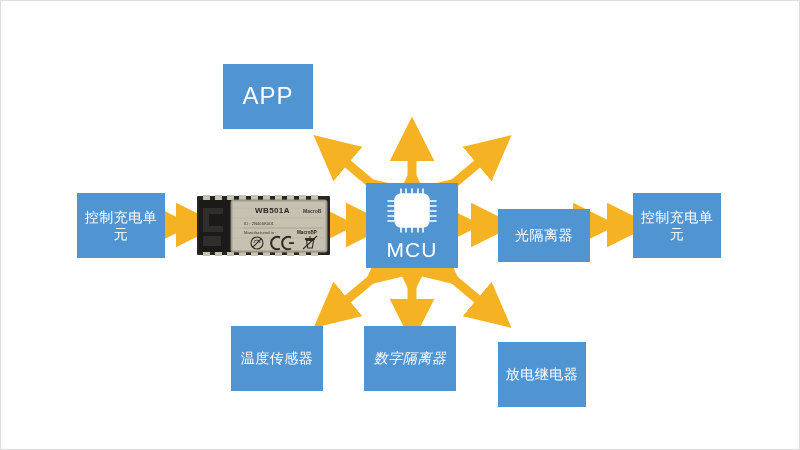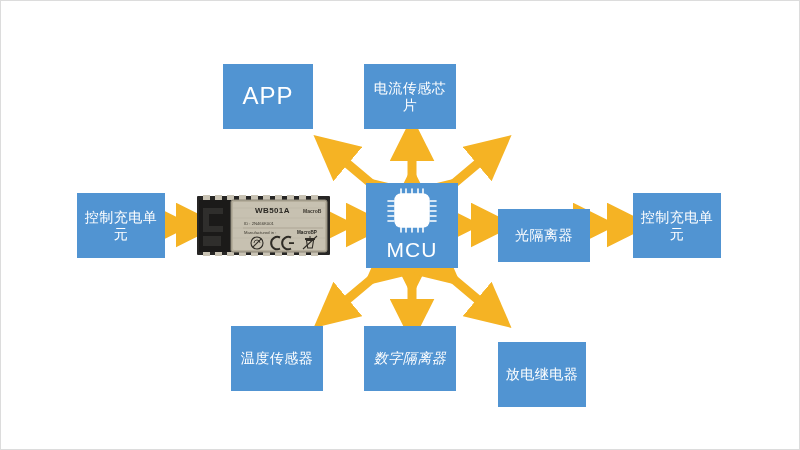--- a/index.html
+++ b/index.html
@@ -189,23 +189,20 @@
         </marker>
       </defs>
       <line x1="7" y1="7" x2="57" y2="49" stroke="#f5b324" stroke-width="9" marker-start="url(#ah10)" marker-end="url(#ah10)"></line>
     </svg>
   </div>
 
   <div class="node latin" id="node-app" style="left:222px; top:63px; width:90px; height:65px;">
     <span class="label">APP</span>
   </div>
 
-  <div class="node" id="node-current-sense-chip" style="left:363px; top:63px; width:92px; height:65px;">
-    <span class="label">电流传感芯片</span>
-  </div>
 
 
   <div class="node" id="node-control-unit-left" style="left:76px; top:192px; width:88px; height:65px;">
     <span class="label">控制充电单元</span>
   </div>
 
   <div id="module-photo">
     <svg width="133" height="67" viewBox="0 0 133 67">
 
       <rect x="0" y="4" width="133" height="59" rx="1" fill="#272625"></rect>

